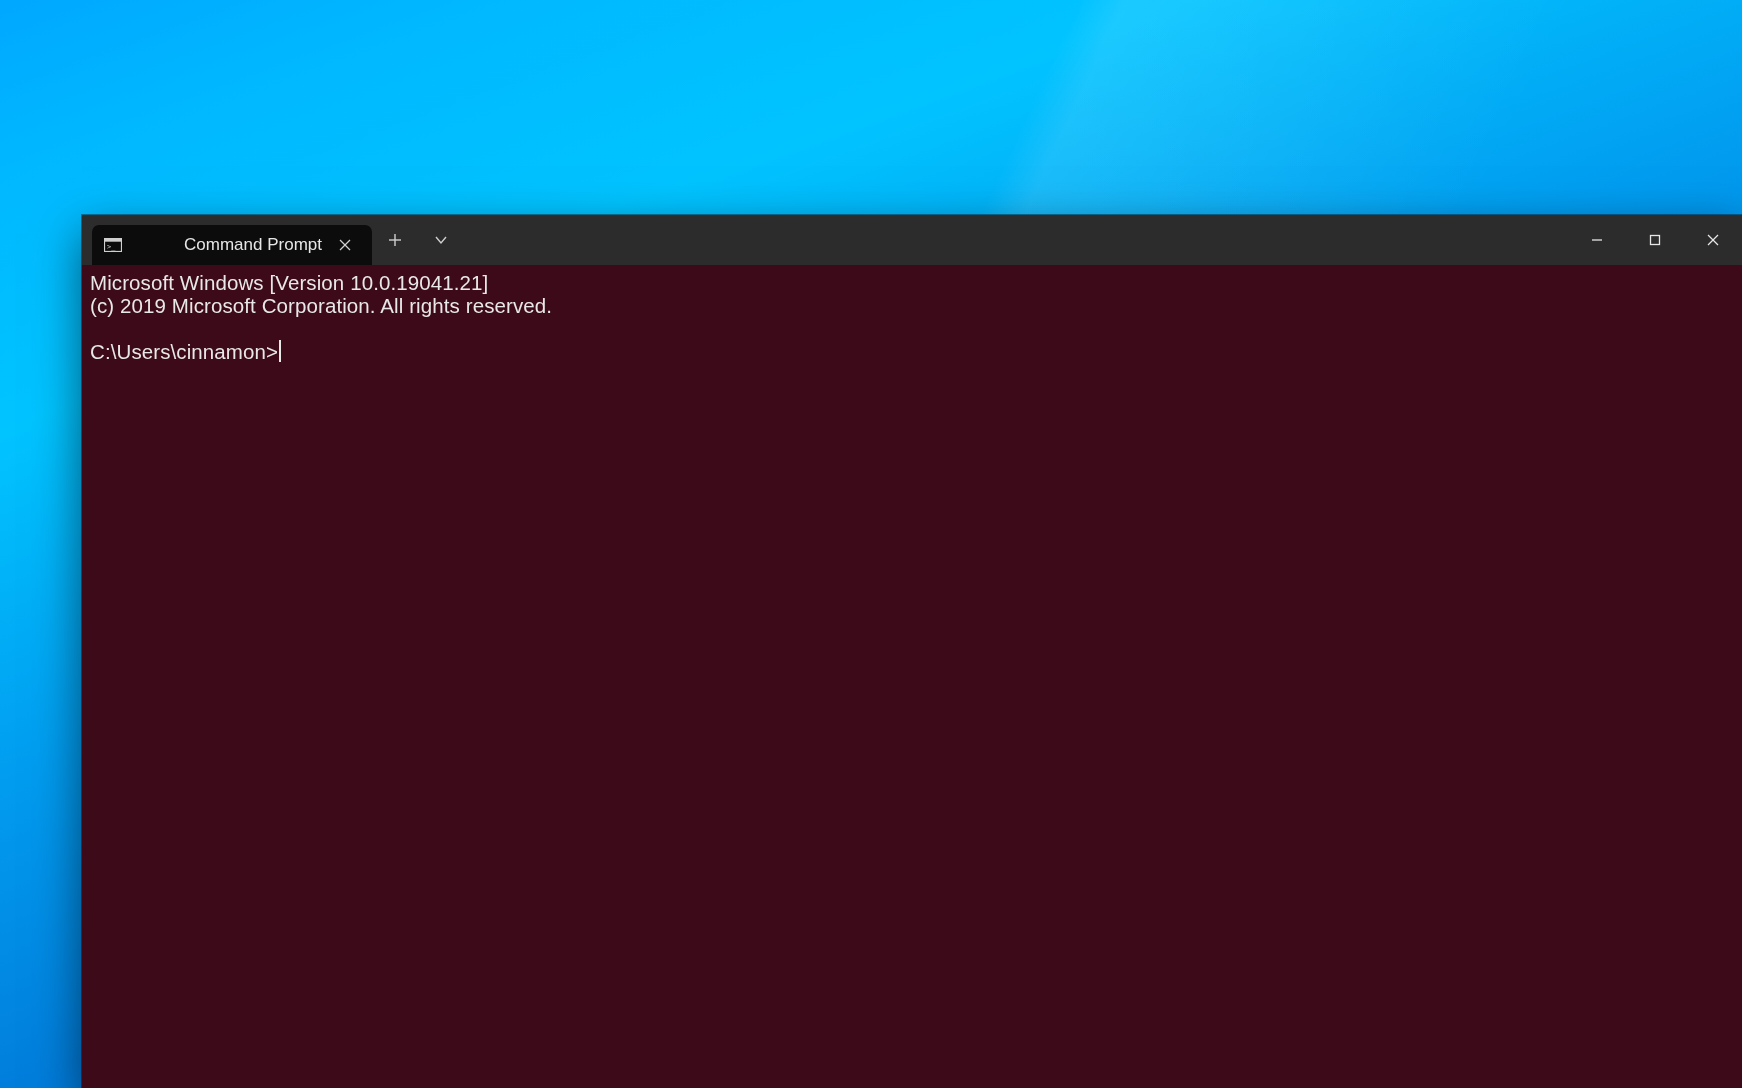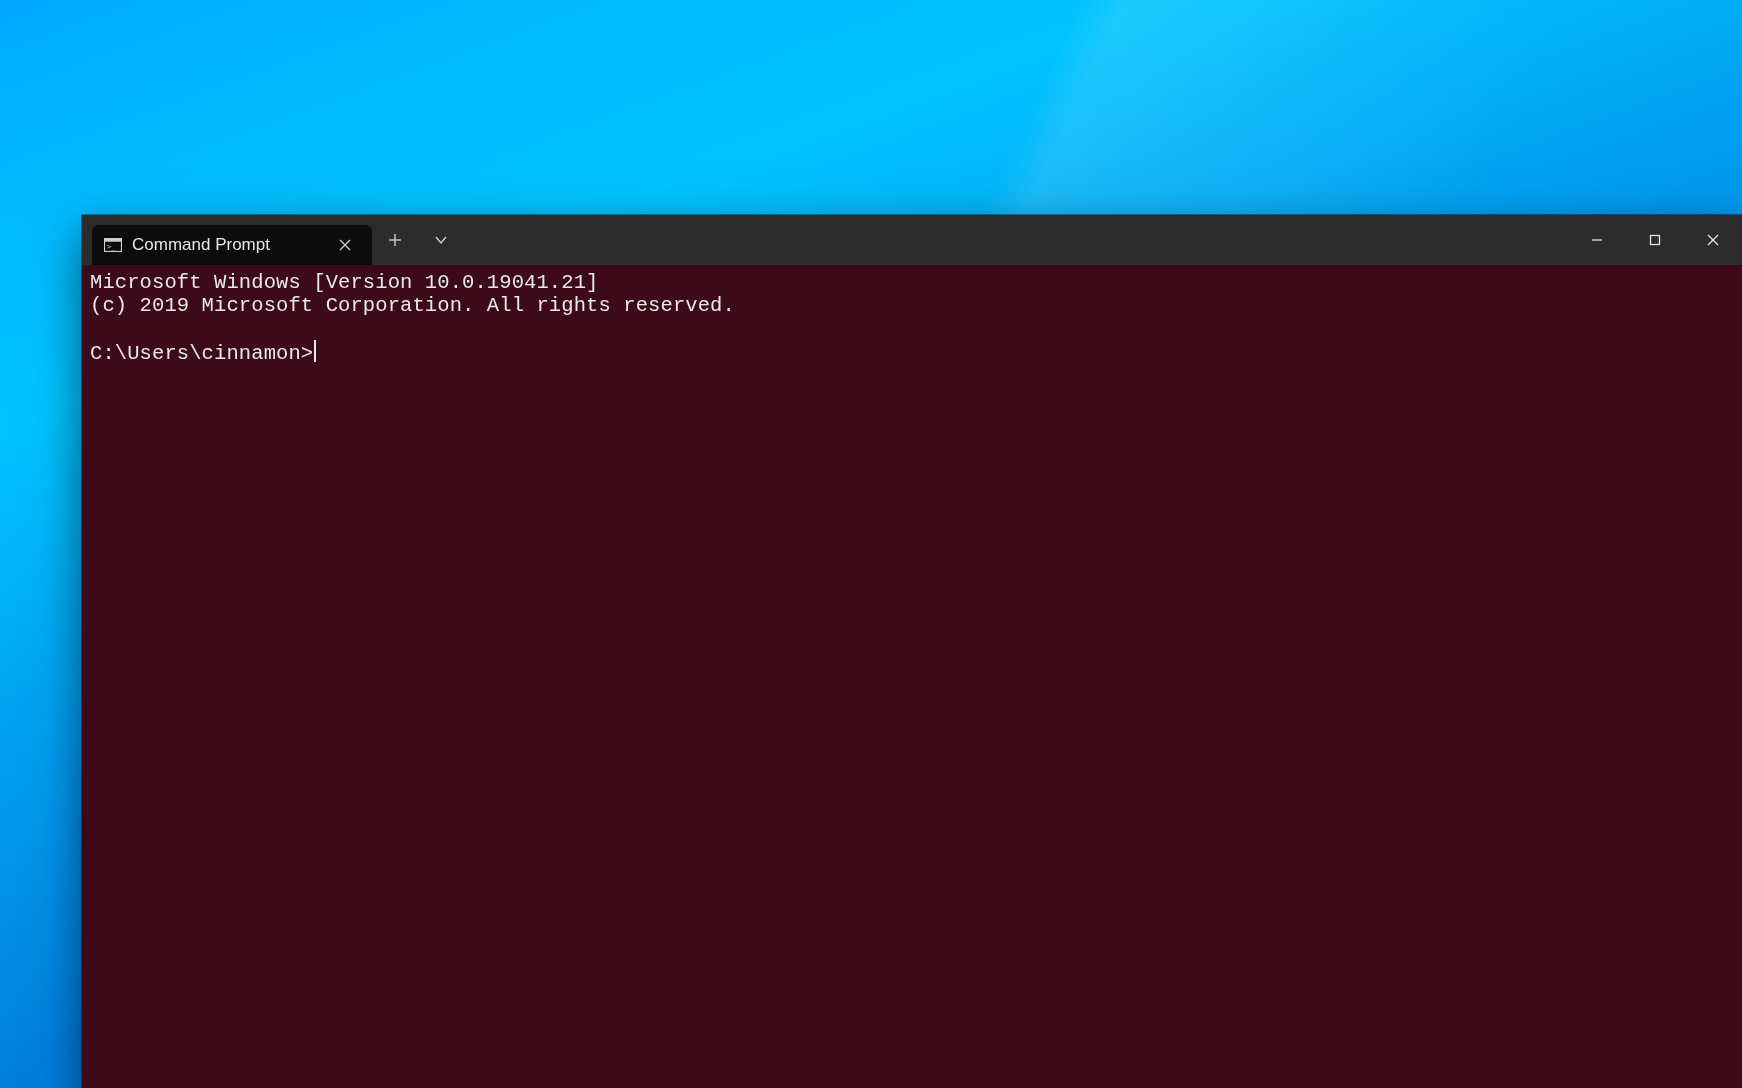--- a/index.html
+++ b/index.html
@@ -71,21 +71,21 @@
     color: #e6e6e6;
     font-size: 17px;
     min-width: 280px;
     gap: 10px;
   }
   .tab .icon {
     width: 18px; height: 14px;
     display: inline-flex; align-items: center; justify-content: center;
   }
   .tab .icon svg { display:block; }
-  .tab .title { flex: 1 1 auto; white-space: nowrap; overflow: hidden; }
+  .tab .title { flex: 1 1 auto; white-space: nowrap; overflow: hidden; text-align: right; }
   .tab .close {
     width: 26px; height: 26px;
     display: inline-flex; align-items: center; justify-content: center;
     color: #cfcfcf; border-radius: 4px;
   }
 
   .titlebar-btn {
     width: 46px;
     display: inline-flex; align-items: center; justify-content: center;
     color: #cfcfcf;
@@ -100,21 +100,21 @@
     width: 58px;
     display: inline-flex; align-items: center; justify-content: center;
     color: #e6e6e6;
   }
 
   .terminal-body {
     flex: 1 1 auto;
     background: #3c0a18;
     padding: 6px 8px;
     color: #e8e8e8;
-    font-family: Liberation Mono, monospace;
+    font-family: Liberation Sans, sans-serif;
     font-size: 20.5px;
     line-height: 23px;
     letter-spacing: 0.1px;
     white-space: pre;
     overflow: hidden;
   }
   .prompt-line { display: inline; }
   .cursor {
     display: inline-block;
     width: 2px;

